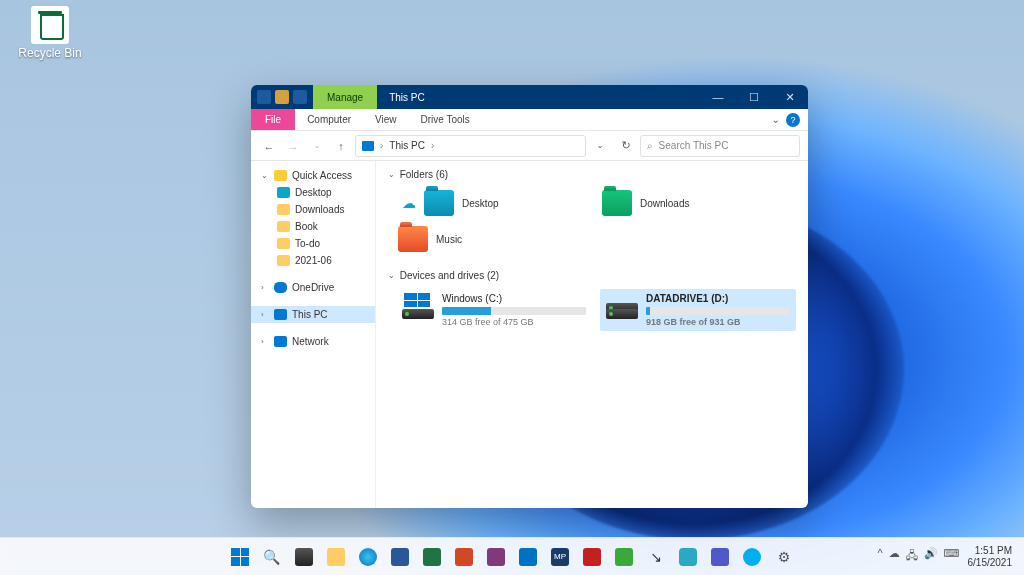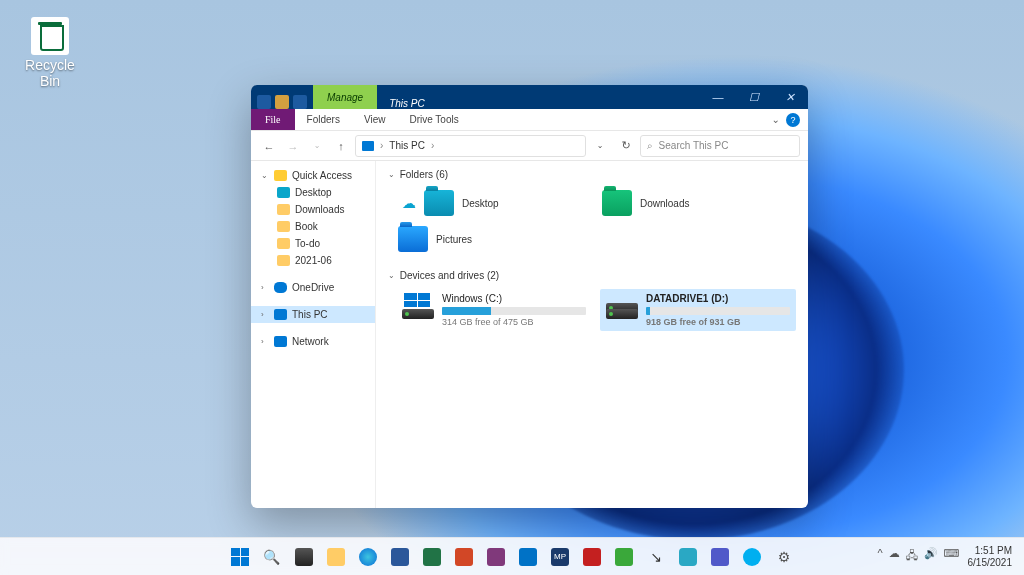--- a/index.html
+++ b/index.html
@@ -1,37 +1,37 @@
 <!DOCTYPE html>
 <html><head>
 <meta charset="utf-8">
 <style>
   * { box-sizing: border-box; margin: 0; padding: 0; font-family: "Segoe UI", sans-serif; }
   body { width: 1024px; height: 575px; overflow: hidden; position: relative; background: linear-gradient(180deg, #a8c5e0 0%, #b8d0e8 100%); }
   .wallpaper { position:absolute; inset:0; background: radial-gradient(ellipse 600px 400px at 72% 62%, #0e3a9a 0%, #1d66e0 25%, #3a8aff 45%, #6eb4ff 60%, rgba(180,210,240,0) 75%); }
   .wallpaper::before { content:""; position:absolute; right:120px; top:200px; width:420px; height:340px; background: radial-gradient(ellipse 260px 220px at 50% 50%, #4aa0ff 0%, #1a5ae0 40%, #0a2e88 70%, rgba(0,0,0,0) 85%); border-radius:50%; filter: blur(1px); }
 
   
-  .desktop-icon { position:absolute; top:17px; left:18px; width:64px; text-align:center; color:#fff; font-size:14px; text-shadow:0 1px 2px rgba(0,0,0,.5);}
+  .desktop-icon { position:absolute; top:6px; left:18px; width:64px; text-align:center; color:#fff; font-size:12px; text-shadow:0 1px 2px rgba(0,0,0,.5);}
   .desktop-icon .bin { width:38px; height:38px; margin:0 auto 2px; background:#fff; border-radius:3px; position:relative; }
   .desktop-icon .bin::after { content:""; position:absolute; left:9px; top:8px; width:20px; height:22px; border:2px solid #0a6d3b; border-radius:0 0 3px 3px; }
   .desktop-icon .bin::before { content:""; position:absolute; left:7px; top:5px; width:24px; height:3px; background:#0a6d3b; border-radius:1px; }
 
   
   .window { position:absolute; top:85px; left:251px; width:557px; height:423px; background:#fff; border-radius:6px; box-shadow:0 16px 44px rgba(0,0,0,.3); overflow:hidden; font-size:11px; color:#333; display:flex; flex-direction:column; }
-  .titlebar { height:24px; background:#003a75; display:flex; align-items:flex-end; color:#fff; font-size:10px;font-style:italic; }
+  .titlebar { height:24px; background:#003a75; display:flex; align-items:center; color:#fff; font-size:10px; }
   .sysicons { display:flex; gap:4px; padding:0 6px; }
   .sysicons span { width:14px; height:14px; background:#1d5aa0; border-radius:2px; display:inline-block; }
   .sysicons span:nth-child(2){ background:#d4a040;}
   .manage-tab { background:#8fd04e; color:#083b00; padding:4px 14px; height:100%; display:flex; align-items:center; font-size:10px; }
   .title-text { padding:0 12px; }
   .winctrl { margin-left:auto; display:flex; }
   .winctrl div { width:36px; height:24px; display:flex; align-items:center; justify-content:center; color:#cde3ff; font-size:11px; }
   .ribbon { height:22px; background:#fff; border-bottom:1px solid #e7e7e7; display:flex; align-items:stretch; font-size:10px;}
-  .ribbon .file { background:#701a75; color:#fff; padding:0 14px; display:flex; align-items:center;font-family:Liberation Serif, serif;}
+  .ribbon .file { background:#ec4899; color:#fff; padding:0 14px; display:flex; align-items:center;}
   .ribbon .tab { padding:0 12px; display:flex; align-items:center; color:#444;}
   .ribbon .expander { margin-left:auto; padding:0 8px; display:flex; align-items:center; gap:6px; color:#0a4b8c;}
   .ribbon .help { width:14px;height:14px;border-radius:50%;background:#0078d4;color:#fff;display:flex;align-items:center;justify-content:center;font-size:9px;}
   .addrbar { height:30px; border-bottom:1px solid #e7e7e7; display:flex; align-items:center; gap:4px; padding:0 8px; color:#555;}
   .navbtn { width:20px; height:20px; display:flex; align-items:center; justify-content:center; color:#555; border-radius:3px;}
   .navbtn.disabled { color:#bbb; }
   .addrbox { flex:1; height:22px; border:1px solid #e0e0e0; border-radius:3px; display:flex; align-items:center; padding:0 6px; gap:6px; font-size:10px; min-width:0;}
   .addrbox .pcicn { width:12px; height:10px; background:#0078d4; border-radius:1px;}
   .addrbox .crumb { color:#333; }
   .addrbox .sep { color:#888; }
@@ -114,21 +114,21 @@
     <div class="title-text">This PC</div>
     <div class="winctrl">
       <div>―</div>
       <div>☐</div>
       <div>✕</div>
     </div>
   </div>
 
   <div class="ribbon">
     <div class="file">File</div>
-    <div class="tab">Folders</div>
+    <div class="tab">Computer</div>
     <div class="tab">View</div>
     <div class="tab">Drive Tools</div>
     <div class="expander">
       <span style="color:#666">⌄</span>
       <span class="help">?</span>
     </div>
   </div>
 
   <div class="addrbar">
     <div class="navbtn">←</div>
@@ -207,22 +207,22 @@
         <div class="folder-item cloud-row">
           <span class="cloud">☁</span>
           <div class="ficon desktop"></div>
           <span>Desktop</span>
         </div>
         <div class="folder-item">
             <div class="ficon downloads"></div>
             <span>Downloads</span>
           </div>
         <div class="folder-item">
-            <div class="ficon pictures"></div>
-            <span>Pictures</span>
+            <div class="ficon music"></div>
+            <span>Music</span>
           </div>
       </div>
 
       <div class="grp-header">
           <span class="chev">⌄</span>
           <span>Devices and drives (2)</span>
         </div>
       <div class="drives-grid">
         <div class="drive">
           <div class="dicon">

